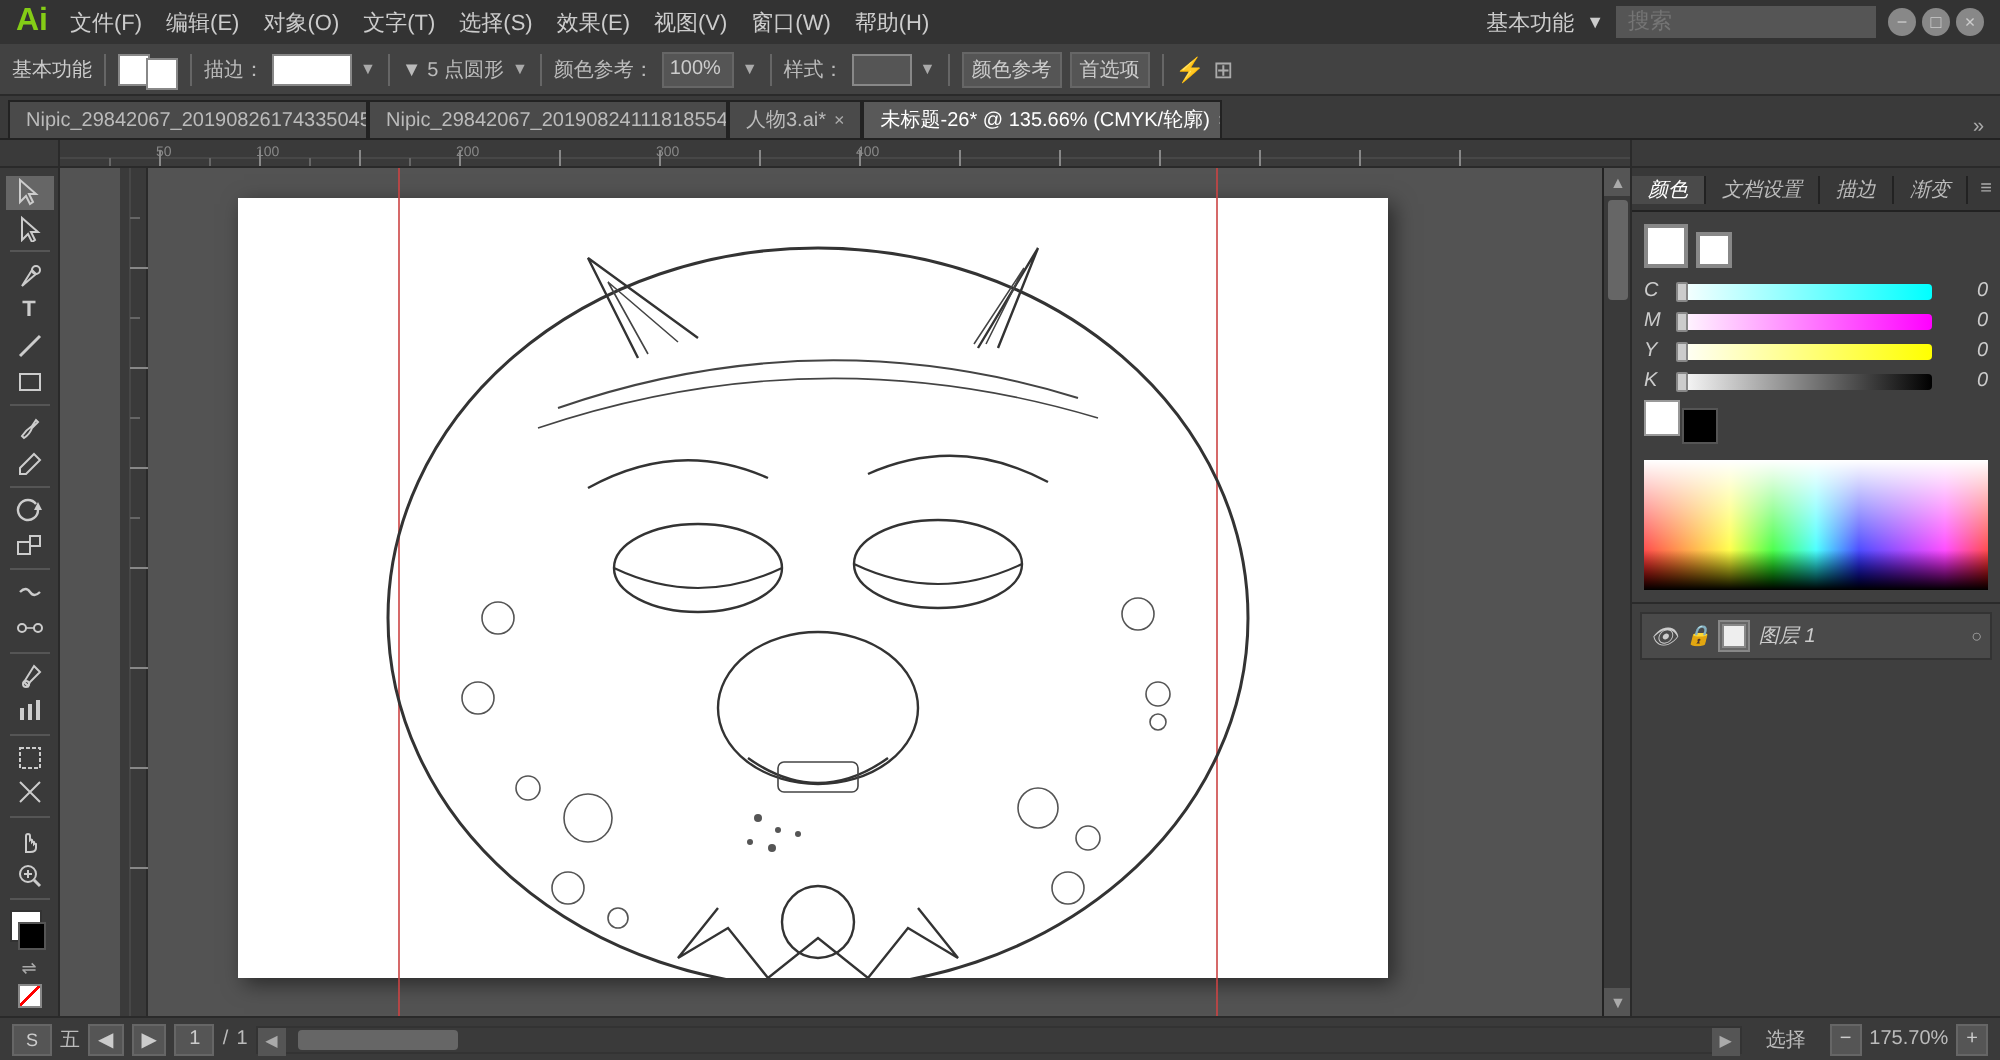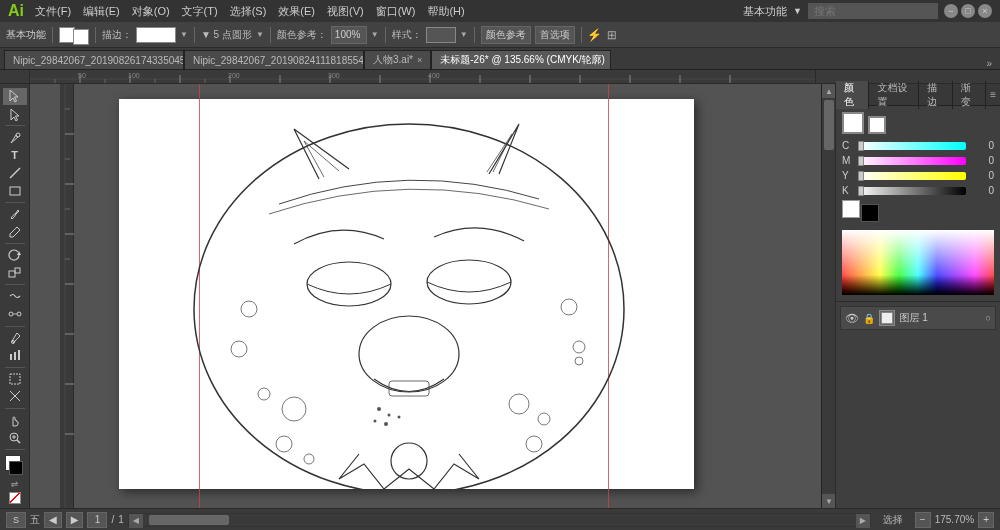--- a/index.html
+++ b/index.html
@@ -100,25 +100,26 @@
       cursor: pointer;
       display: flex;
       align-items: center;
       justify-content: center;
     }
     .tool-btn.active { background: #666; }
     .tool-divider { width: 20px; height: 1px; background: #555; margin: 2px 0; }
 
     
     #right-panel {
-      width: 165px;
+      width: 185px;
       background: #3f3f3f;
       border-left: 1px solid #2a2a2a;
       display: flex;
       flex-direction: column;
+      font-style: italic;
     }
     .right-tab {
       padding: 0 8px;
       font-size: 10px;
       color: #bbb;
       display: flex;
       align-items: center;
       cursor: pointer;
       border-right: 1px solid #222;
     }

